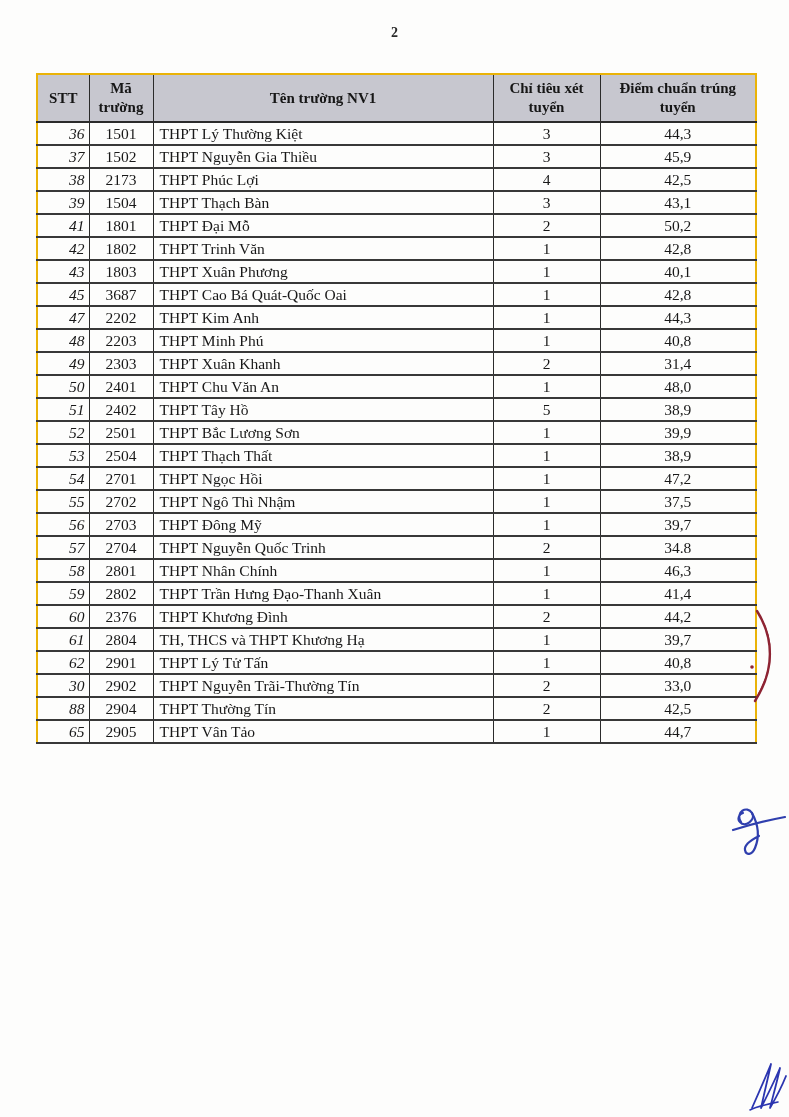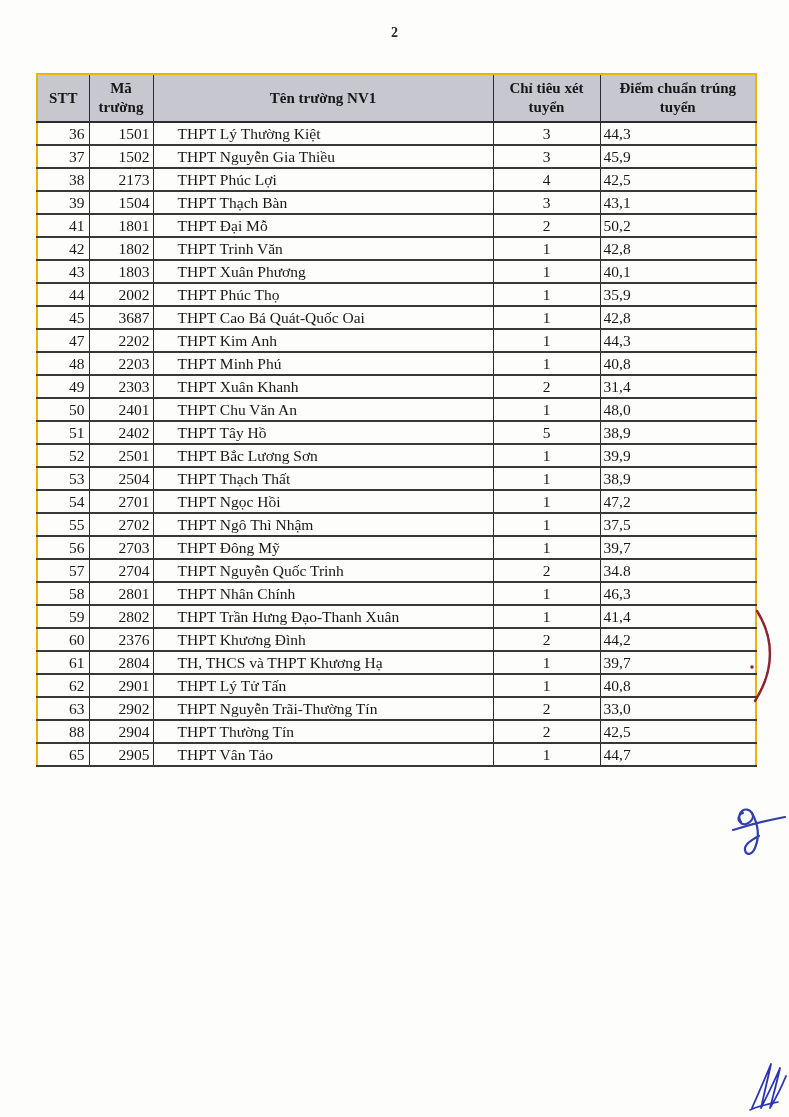--- a/index.html
+++ b/index.html
@@ -50,25 +50,25 @@
     padding: 0 3px;
     border-left: 1px solid #2b2b2b;
     border-right: 1px solid #2b2b2b;
     border-top: 2px solid #383838;
     border-bottom: 2px solid #383838;
     vertical-align: middle;
     white-space: nowrap;
     overflow: hidden;
     color: #181818;
   }
-  .score-table td.cell-stt   { text-align: right;  padding-right: 4px; }
-  .score-table td.cell-code  { text-align: right; }
-  .score-table td.cell-name  { text-align: left;   padding-left: 24px; }
+  .score-table td.cell-stt   { text-align: right;  padding-right: 4px; font-style: italic; }
+  .score-table td.cell-code  { text-align: center; }
+  .score-table td.cell-name  { text-align: left;   padding-left: 6px; }
   .score-table td.cell-quota { text-align: center; }
-  .score-table td.cell-score { }
+  .score-table td.cell-score { text-align: center; }
   .pen-mark { position: absolute; pointer-events: none; }
   .pen-red-arc   { left: 748px; top: 608px; }
   .pen-blue-init { left: 727px; top: 800px; }
   .pen-blue-scrb { left: 744px; top: 1058px; }
 </style>
 </head>
 <body>
 
 <div class="page">
 
@@ -135,27 +135,20 @@
       <td class="cell-score">42,8</td>
     </tr>
         <tr>
       <td class="cell-stt">43</td>
       <td class="cell-code">1803</td>
       <td class="cell-name">THPT Xuân Phương</td>
       <td class="cell-quota">1</td>
       <td class="cell-score">40,1</td>
     </tr>
         <tr>
-      <td class="cell-stt">44</td>
-      <td class="cell-code">2002</td>
-      <td class="cell-name">THPT Phúc Thọ</td>
-      <td class="cell-quota">1</td>
-      <td class="cell-score">35,9</td>
-    </tr>
-        <tr>
       <td class="cell-stt">45</td>
       <td class="cell-code">3687</td>
       <td class="cell-name">THPT Cao Bá Quát-Quốc Oai</td>
       <td class="cell-quota">1</td>
       <td class="cell-score">42,8</td>
     </tr>
         <tr>
       <td class="cell-stt">47</td>
       <td class="cell-code">2202</td>
       <td class="cell-name">THPT Kim Anh</td>
@@ -261,21 +254,21 @@
       <td class="cell-score">39,7</td>
     </tr>
         <tr>
       <td class="cell-stt">62</td>
       <td class="cell-code">2901</td>
       <td class="cell-name">THPT Lý Tử Tấn</td>
       <td class="cell-quota">1</td>
       <td class="cell-score">40,8</td>
     </tr>
         <tr>
-      <td class="cell-stt">63</td>
+      <td class="cell-stt">30</td>
       <td class="cell-code">2902</td>
       <td class="cell-name">THPT Nguyễn Trãi-Thường Tín</td>
       <td class="cell-quota">2</td>
       <td class="cell-score">33,0</td>
     </tr>
         <tr>
       <td class="cell-stt">88</td>
       <td class="cell-code">2904</td>
       <td class="cell-name">THPT Thường Tín</td>
       <td class="cell-quota">2</td>

